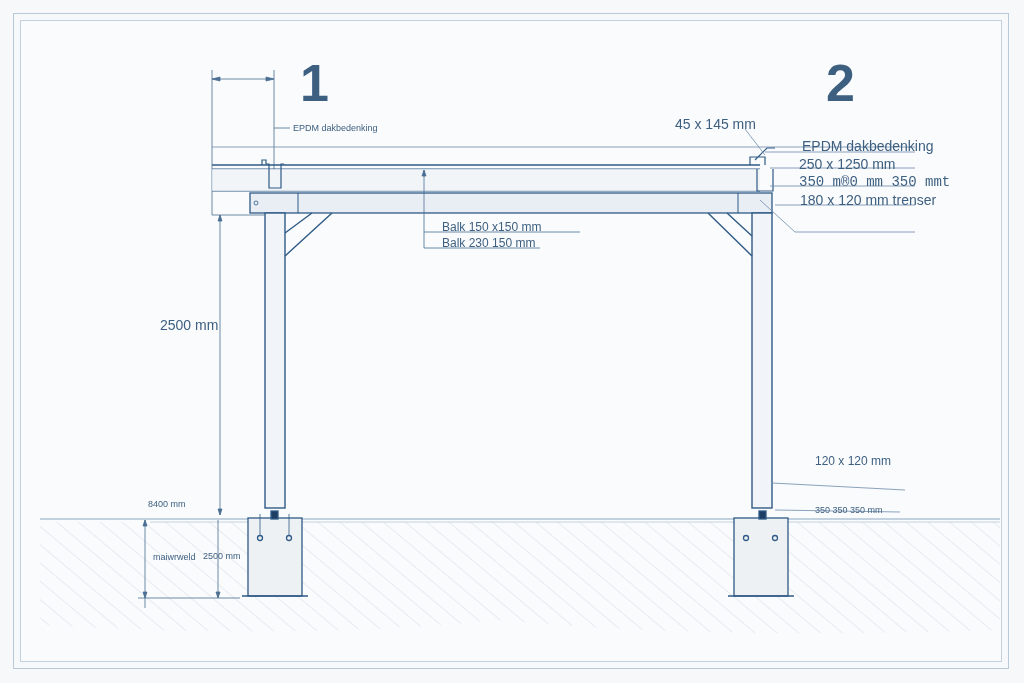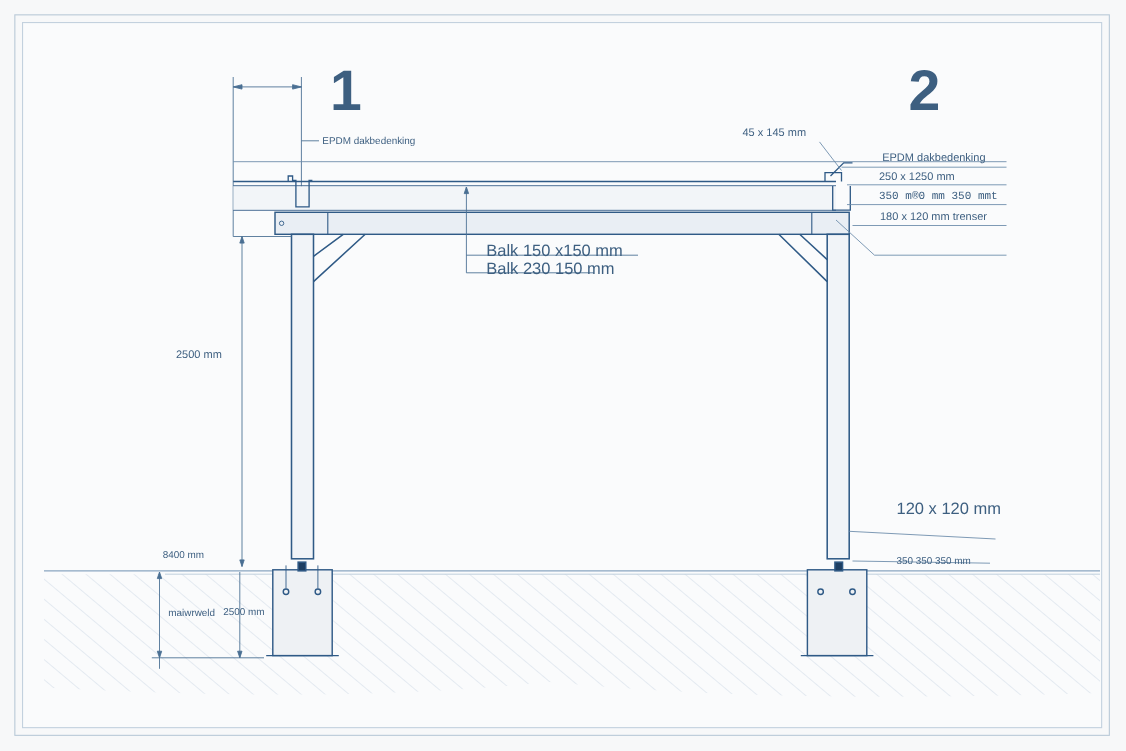--- a/index.html
+++ b/index.html
@@ -1,22 +1,22 @@
 <!DOCTYPE html>
 <html><head>
 <meta charset="utf-8">
 <style>
   html,body{margin:0;padding:0;}
   body{width:1024px;height:683px;background:#f7f8f9;position:relative;overflow:hidden;font-family:"Liberation Sans",sans-serif;}
   .frame-outer{position:absolute;left:13px;top:13px;width:996px;height:656px;border:1.5px solid #b9c9d8;box-sizing:border-box;}
   .frame-inner{position:absolute;left:20px;top:20px;width:982px;height:642px;border:1.5px solid #c3d1de;box-sizing:border-box;background:#fafbfc;}
   svg.drawing{position:absolute;left:0;top:0;}
-  .lbl{position:absolute;color:#3d5f80;font-size:15px;white-space:nowrap;line-height:1;}
+  .lbl{position:absolute;color:#3d5f80;font-size:12px;white-space:nowrap;line-height:1;}
   .lbl.sm{font-size:9px;}
-  .lbl.md{font-size:10px;}
+  .lbl.md{font-size:14px;}
   .num{position:absolute;color:#3d5f80;font-size:52px;font-weight:bold;line-height:1;}
 </style>
 </head>
 <body>
 
 <div class="frame-outer"></div>
 <div class="frame-inner"></div>
 
 <svg class="drawing" width="1024" height="683" viewBox="0 0 1024 683">
   <defs>

